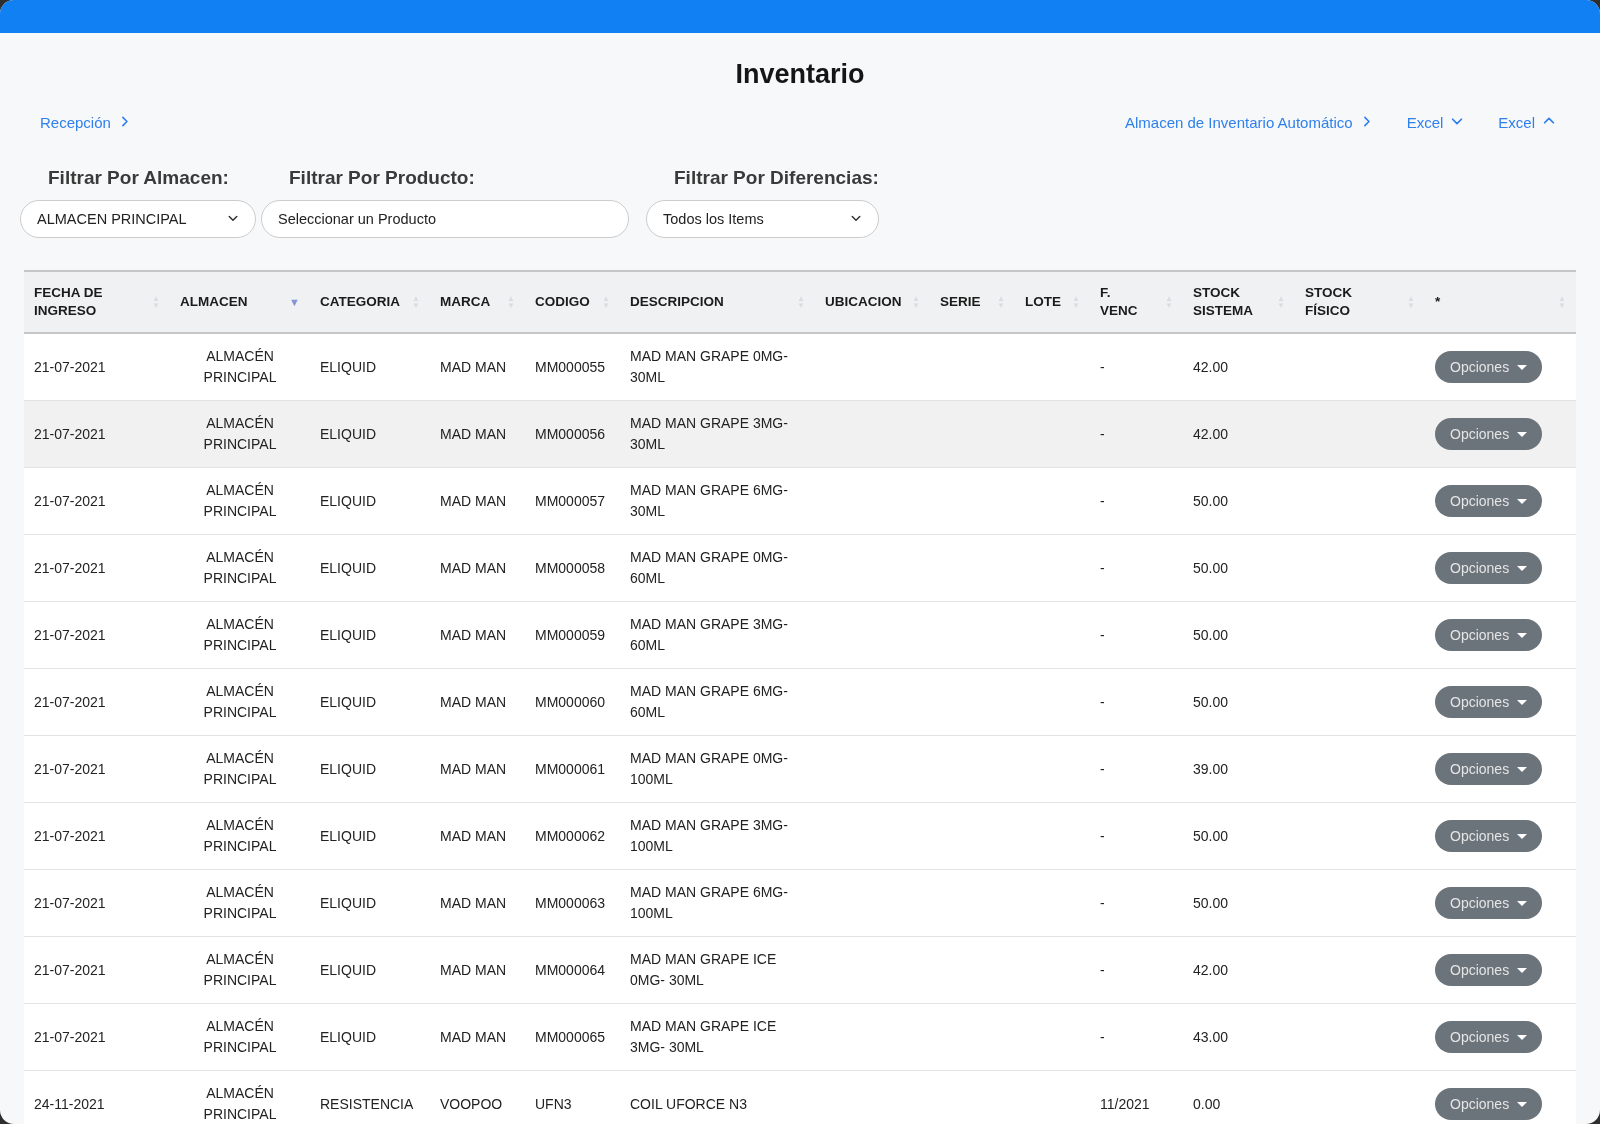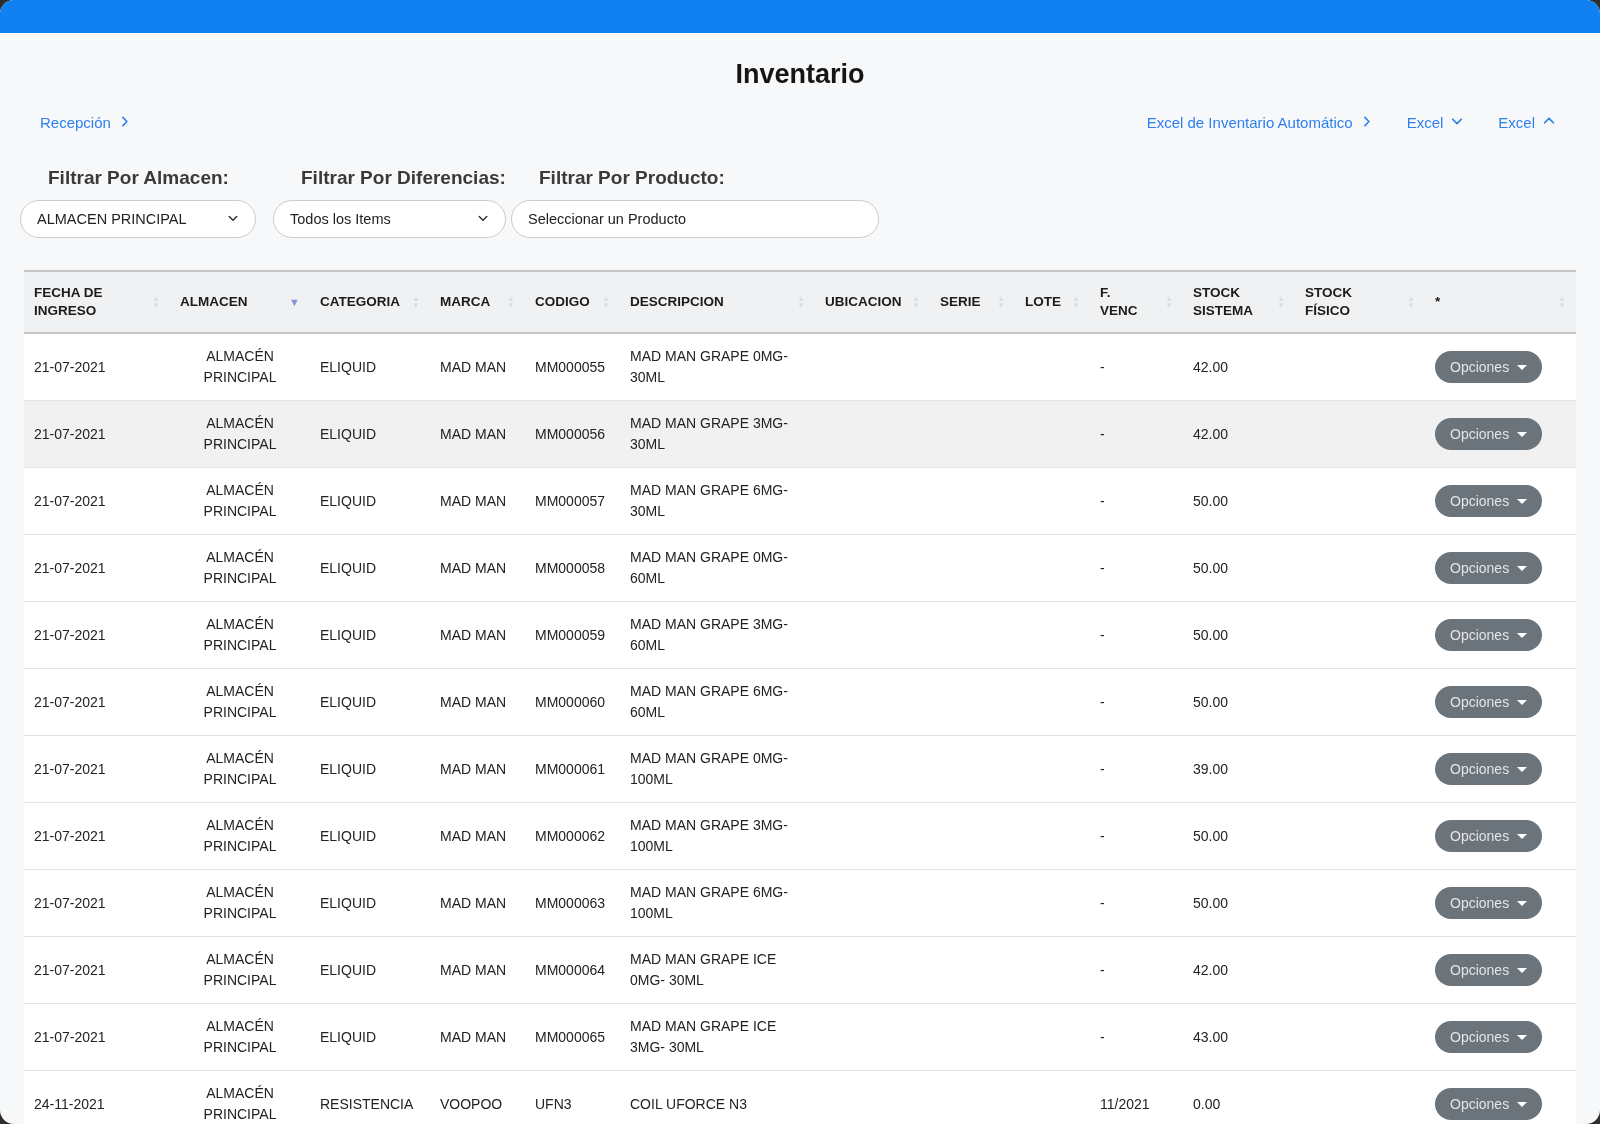--- a/index.html
+++ b/index.html
@@ -100,21 +100,21 @@
     <a class="blue-link">
       <span>Recepción</span>
       <span>
         <svg width="13" height="13" viewBox="0 0 16 16">
             <path d="M6 3l5 5-5 5" fill="none" stroke="#2f80ed" stroke-width="2" stroke-linecap="round" stroke-linejoin="round"></path>
           </svg>
       </span>
     </a>
     <div class="links-right">
       <a class="blue-link">
-        <span>Excel de Inventario Automático</span>
+        <span>Almacen de Inventario Automático</span>
         <span>
           <svg width="13" height="13" viewBox="0 0 16 16">
               <path d="M6 3l5 5-5 5" fill="none" stroke="#2f80ed" stroke-width="2" stroke-linecap="round" stroke-linejoin="round"></path>
             </svg>
         </span>
       </a>
       <a class="blue-link">
         <span>Excel</span>
         <span>
           <svg width="14" height="14" viewBox="0 0 16 16">
@@ -138,34 +138,34 @@
       <label class="filter-label">Filtrar Por Almacen:</label>
       <div class="pill select-pill">
         <span>ALMACEN PRINCIPAL</span>
         <span>
           <svg width="12" height="12" viewBox="0 0 16 16">
               <path d="M3 6l5 5 5-5" fill="none" stroke="#333" stroke-width="2" stroke-linecap="round" stroke-linejoin="round"></path>
             </svg>
         </span>
       </div>
     </div>
+    <div class="filter-group fg-c">
+      <label class="filter-label">Filtrar Por Producto:</label>
+      <input class="pill" value="Seleccionar un Producto" style="">
+    </div>
     <div class="filter-group fg-d">
       <label class="filter-label">Filtrar Por Diferencias:</label>
       <div class="pill select-pill">
         <span>Todos los Items</span>
         <span>
           <svg width="12" height="12" viewBox="0 0 16 16">
               <path d="M3 6l5 5 5-5" fill="none" stroke="#333" stroke-width="2" stroke-linecap="round" stroke-linejoin="round"></path>
             </svg>
         </span>
       </div>
-    </div>
-    <div class="filter-group fg-c">
-      <label class="filter-label">Filtrar Por Producto:</label>
-      <input class="pill" value="Seleccionar un Producto" style="">
     </div>
   </div>
 
   <table class="inv-table">
     <colgroup>
       <col style="width:146px">
         <col style="width:140px">
         <col style="width:120px">
       <col style="width:95px">
         <col style="width:95px">

